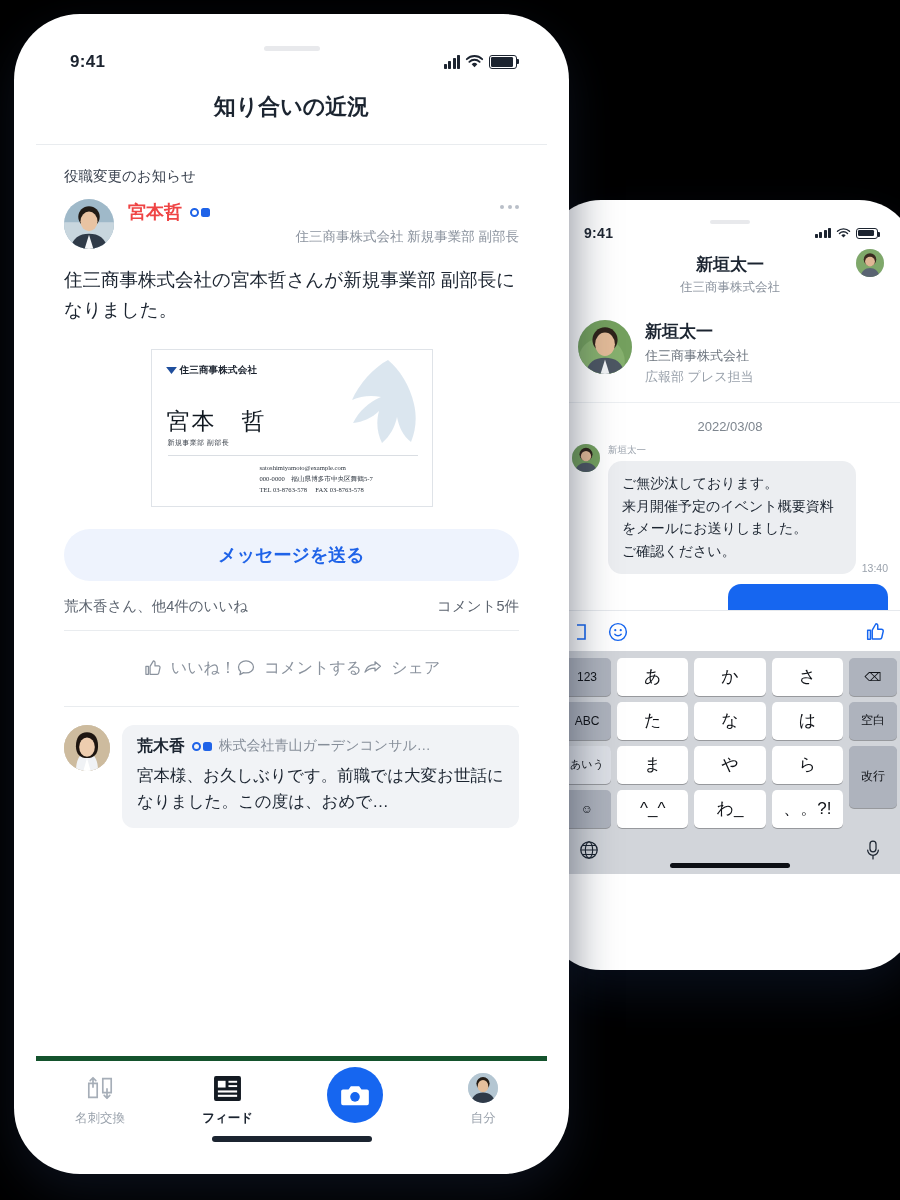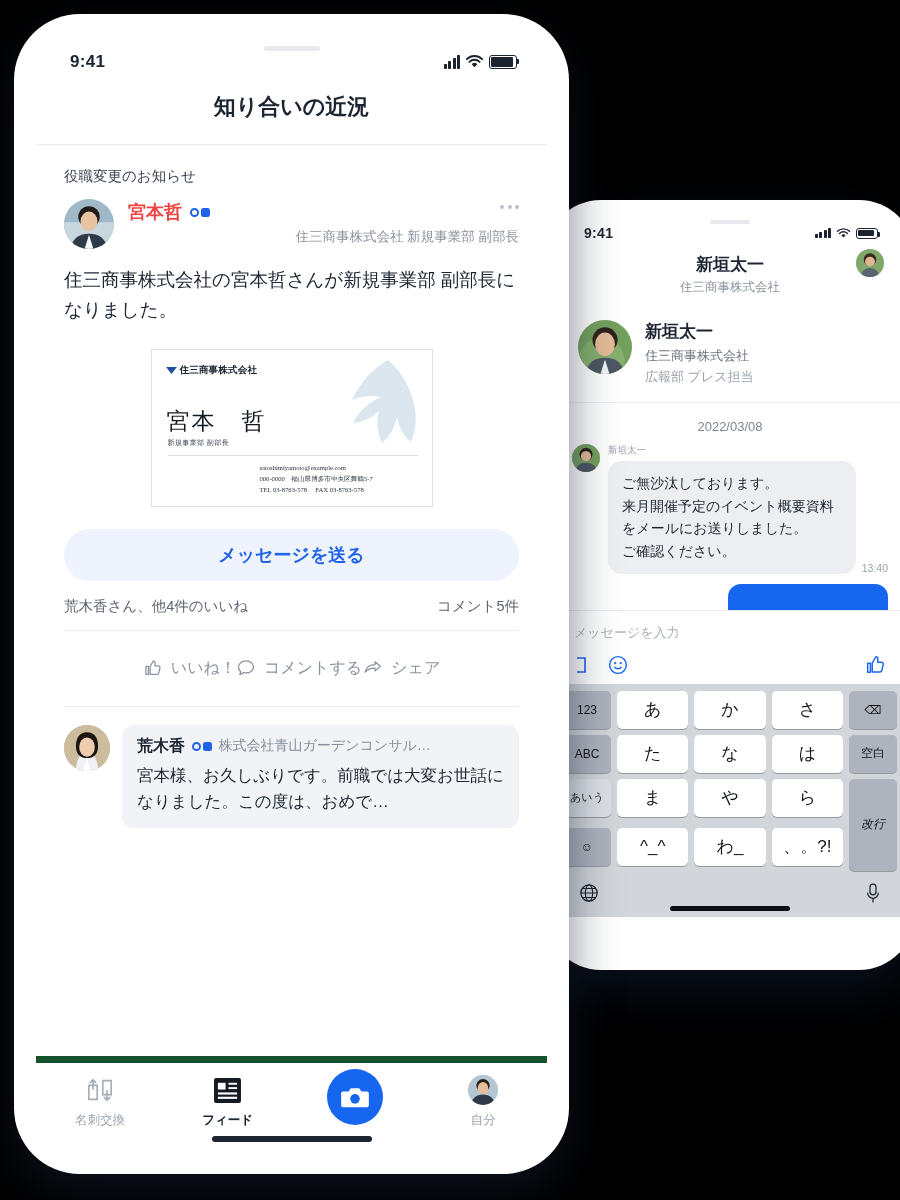--- a/index.html
+++ b/index.html
@@ -103,21 +103,21 @@
   .comment .avatar { width:46px; height:46px; }
   .cbub { flex:1; background:#f1f3f6; border-radius:12px; padding:11px 15px 13px; }
   .chead { display:flex; align-items:center; gap:7px; }
   .chead .cn { font-size:16px; font-weight:bold; color:#1b2430; }
   .chead .co { font-size:14px; color:#868e99; overflow:hidden; white-space:nowrap;
     text-overflow:ellipsis; flex:1; min-width:0; }
   .ctext { font-size:16.5px; line-height:1.6; color:#1b2430; margin-top:5px; }
 
   
   .tabbar { position:absolute; left:0; right:0; bottom:0; height:96px; background:#fff;
-    border-top:7px solid #14532d; display:flex; align-items:flex-start;
+    border-top:5px solid #14532d; display:flex; align-items:flex-start;
     justify-content:space-around; padding-top:12px; }
   .tab { width:86px; display:flex; flex-direction:column; align-items:center; gap:7px;
     cursor:pointer; }
   .tab .lbl { font-size:12.5px; color:#9aa2ac; }
   .tab.on .lbl { color:#1b2430; font-weight:bold; }
   .tab .ic { height:30px; display:flex; align-items:center; }
   .cam { width:56px; height:56px; border-radius:50%; background:#1666f0;
     display:flex; align-items:center; justify-content:center; margin-top:-6px; }
   .tab .avatar { width:30px; height:30px; }
   .home-ind { position:absolute; left:50%; transform:translateX(-50%); bottom:10px;
@@ -151,21 +151,21 @@
   .intools { display:flex; align-items:center; justify-content:space-between; }
   .intools .left { display:flex; align-items:center; gap:20px; }
 
   .kb { background:#d2d5da; padding:7px 5px 0; }
   .kgrid { display:grid; grid-template-columns:48px 1fr 1fr 1fr 48px; gap:6px; }
   .key { background:#fff; border-radius:5px; height:38px; display:flex;
     align-items:center; justify-content:center; font-size:17px; color:#101318;
     box-shadow:0 1px 0 rgba(0,0,0,.28); cursor:pointer; }
   .key.fn { background:#aeb3bd; font-size:12px; }
   .key.lt { background:#dde0e6; font-size:11px; }
-  .key.tall { grid-row:span 2; height:92px; font-size:12px;font-style:italic; }
+  .key.tall { grid-row:span 2; height:62px; font-size:12px; }
   .kbot { display:flex; align-items:center; justify-content:space-between;
     padding:11px 16px 6px; }
   .home-ind.dark { background:#0c0f14; bottom:6px; width:120px; height:5px; }
 </style>
 </head>
 <body>
 
 <div class="stage">
 
   <div class="phone" id="phone-right">
@@ -244,21 +244,20 @@
 来月開催予定のイベント概要資料をメールにお送りしました。
 ご確認ください。</span></div>
               <div class="mtime">13:40</div>
             </div>
             <div class="blue-bub"></div>
           </div>
         </div>
       </div>
 
       <div class="inbar">
-        <div class="ph">メッセージを入力</div>
         <div class="intools">
           <div class="left">
             <svg width="14" height="18" viewBox="0 0 14 18">
               <path d="M3 2h8v14H3" stroke="#1666f0" stroke-width="1.6" fill="none"></path>
             </svg>
             <svg width="20" height="20" viewBox="0 0 22 22">
               <circle cx="11" cy="11" r="9.2" stroke="#1666f0" stroke-width="1.6" fill="none"></circle>
               <circle cx="8" cy="9" r="1.2" fill="#1666f0"></circle>
                 <circle cx="14" cy="9" r="1.2" fill="#1666f0"></circle>
               <path d="M7.5 13.5a4.6 4.6 0 0 0 7 0" stroke="#1666f0" stroke-width="1.5" fill="none" stroke-linecap="round"></path>

